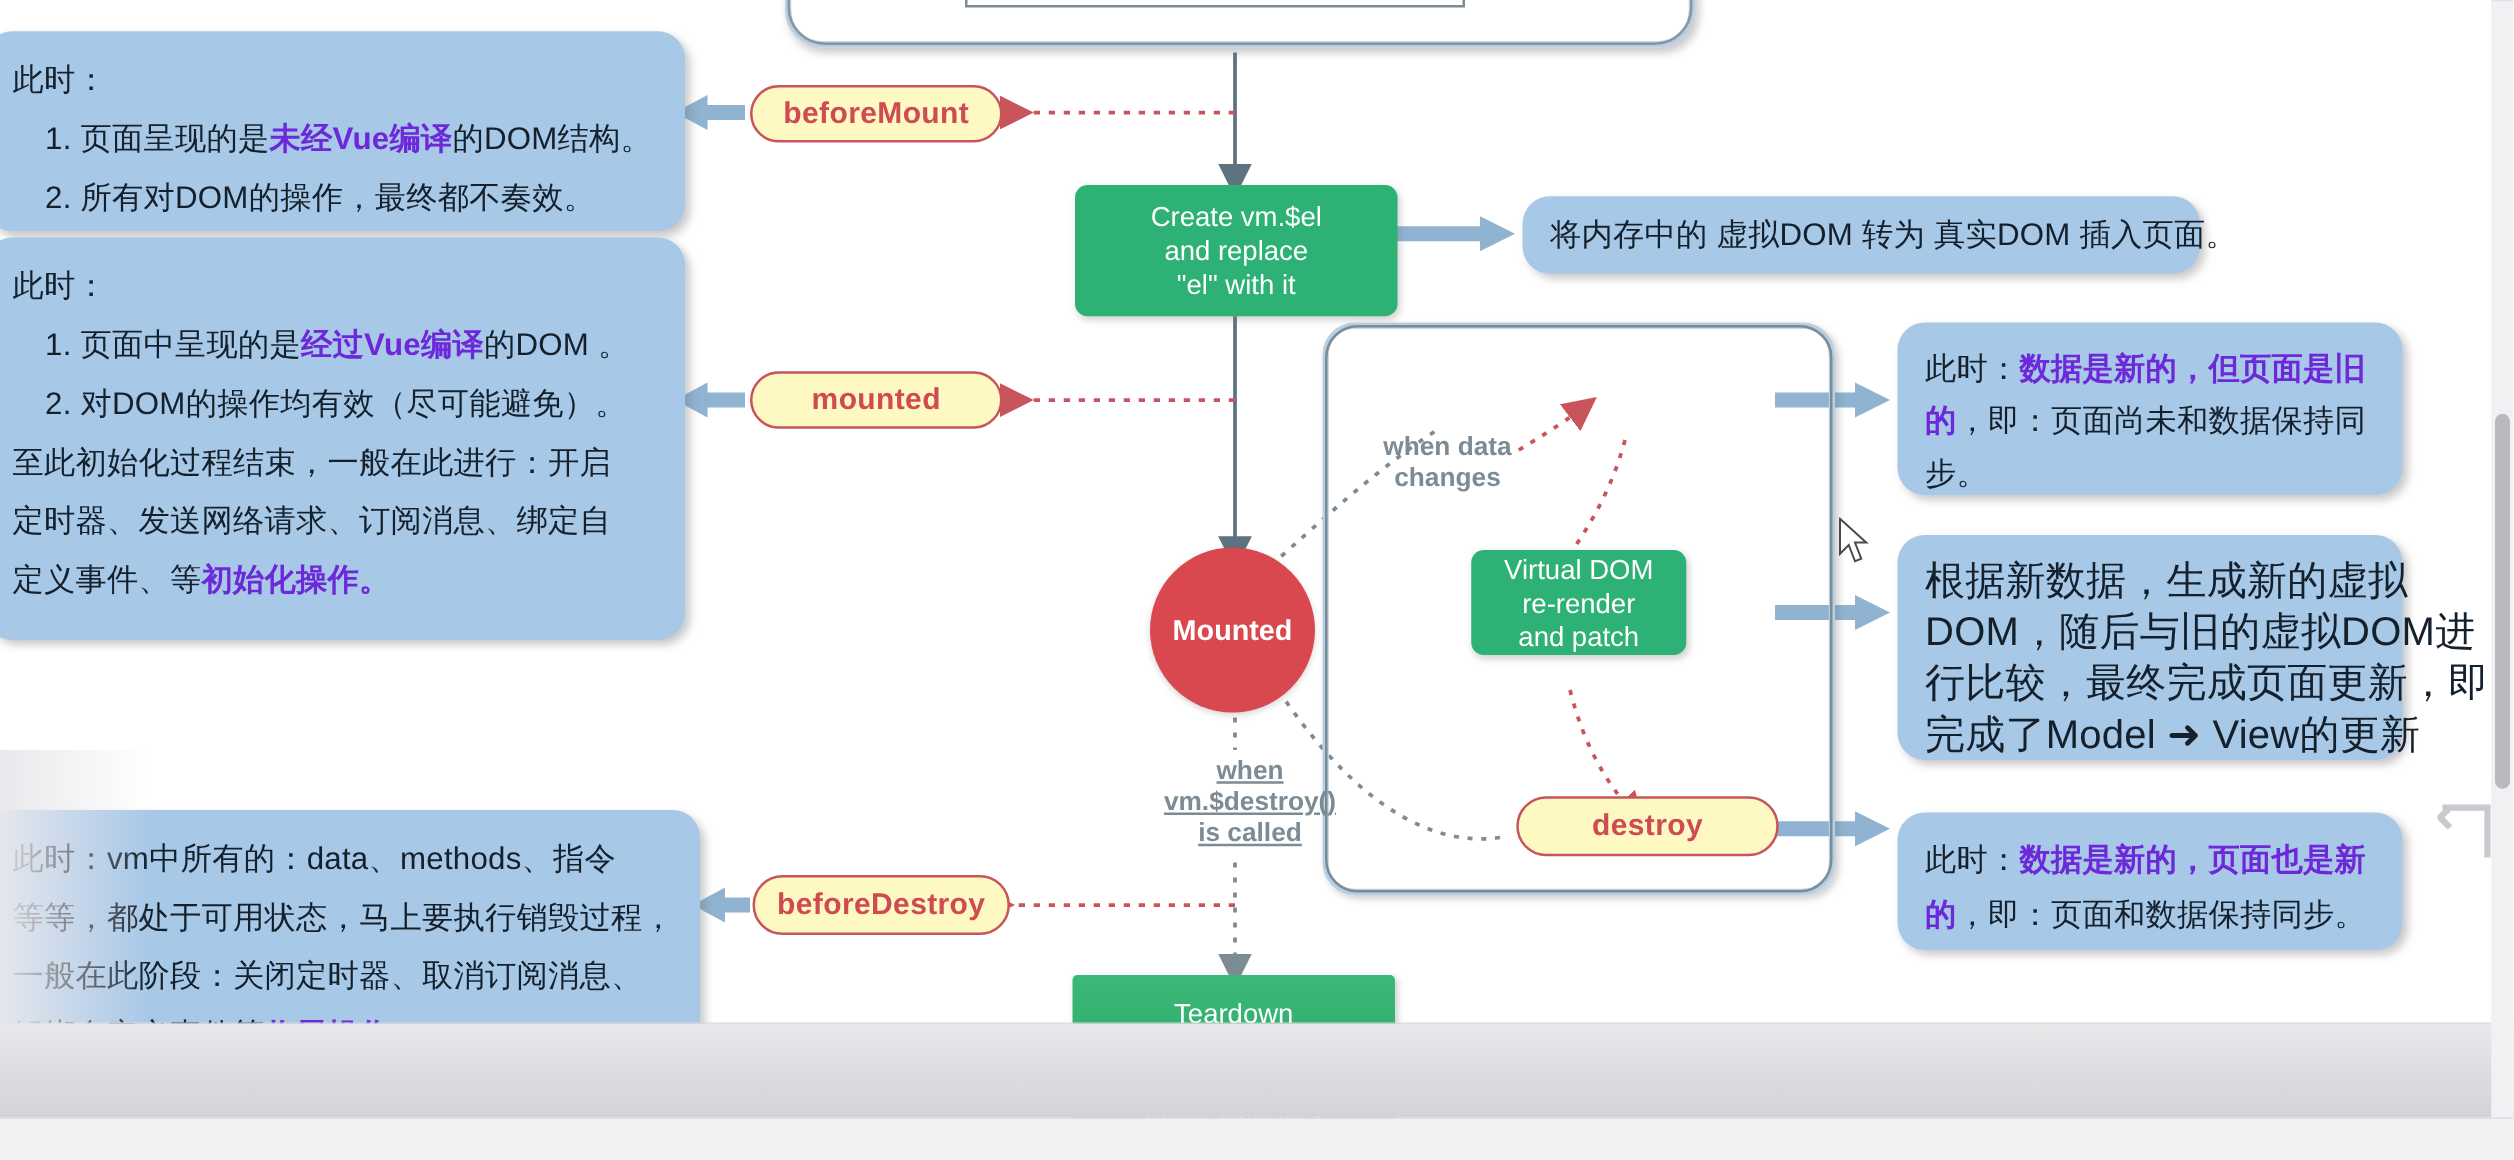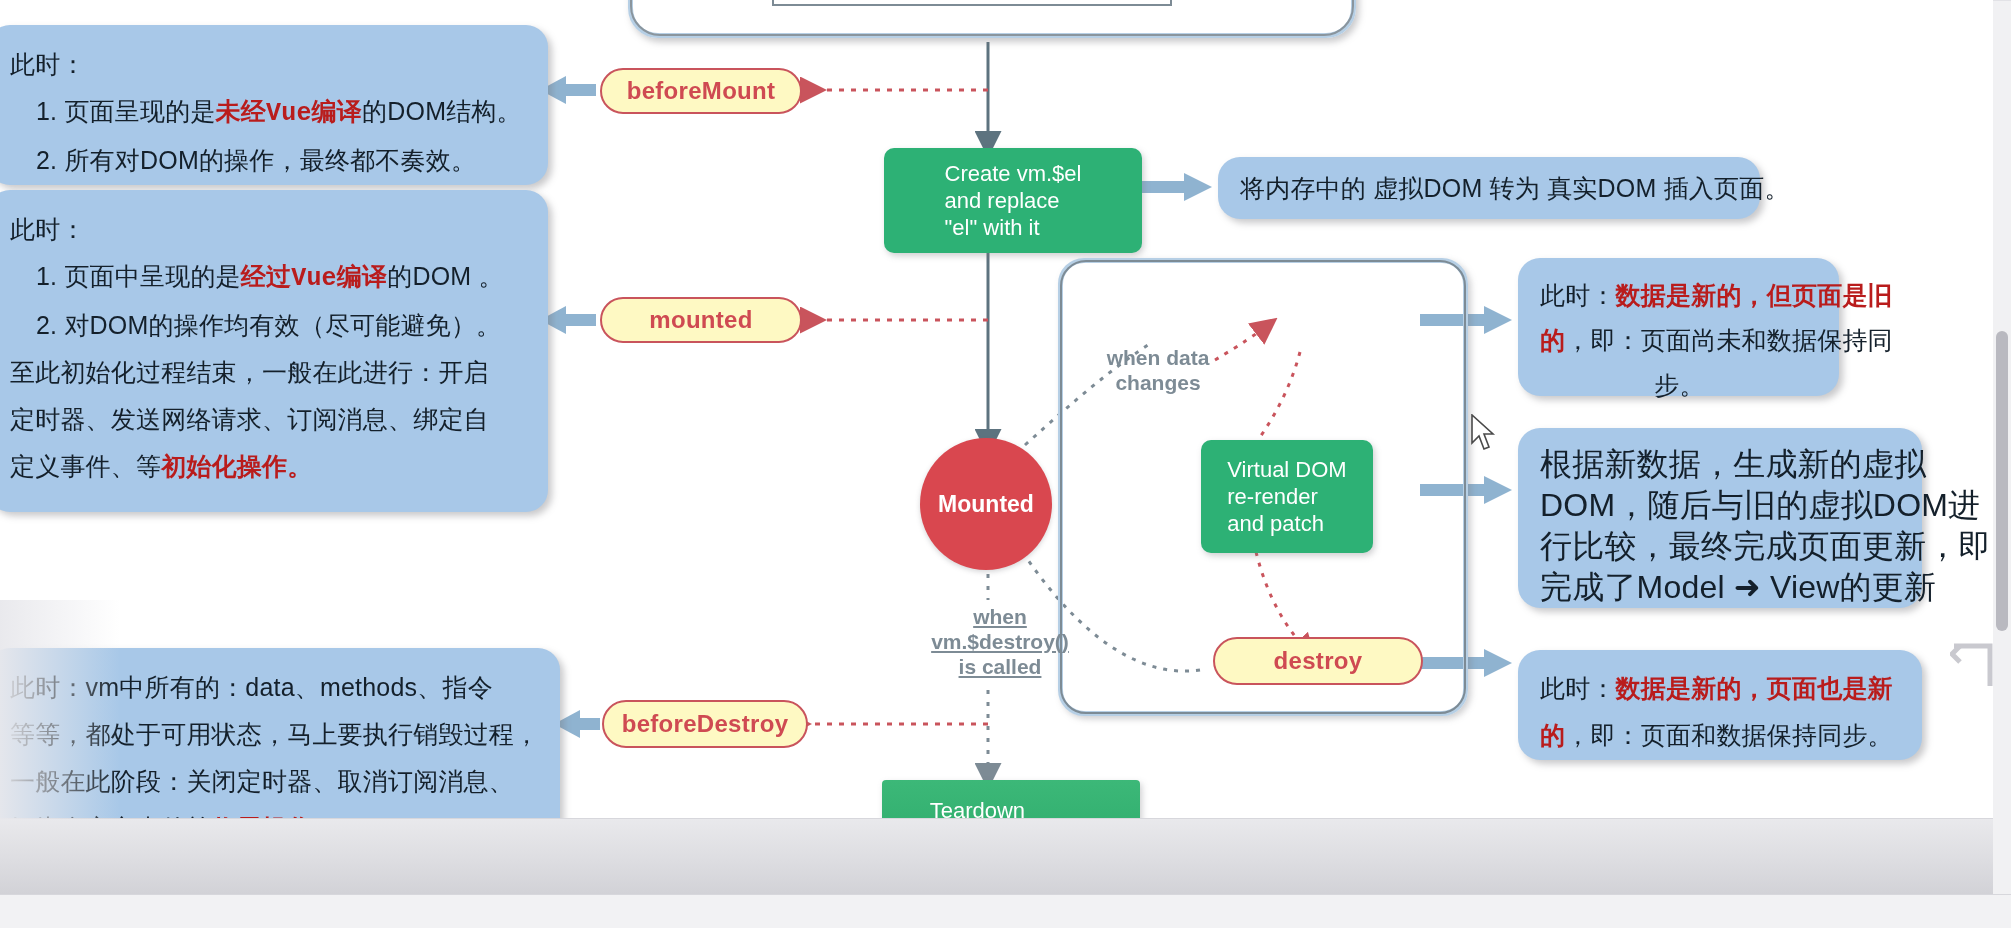--- a/index.html
+++ b/index.html
@@ -26,44 +26,42 @@
     background: #a8c8e8;
     border-radius: 22px;
     color: #14202b;
     font-size: 25px;
     line-height: 47px;
     padding: 16px 20px 16px 22px;
     box-shadow: 4px 4px 7px rgba(120,120,125,0.40);
     letter-spacing: 0.2px;
   }
   .callout .hl {
-    color: #b91c1c;
+    color: #6d28d9;
     font-weight: bold;
-    font-family: Liberation Mono, monospace;
   }
   .callout .num {
     display: inline-block;
     padding-left: 26px;
   }
   .callout-line { white-space: nowrap; }
 
   
   .greenbox {
     background: linear-gradient(180deg, #3cb878 0%, #21a060 100%);
     color: #ffffff;
     border-radius: 9px;
     font-size: 22px;
     line-height: 27px;
-    text-align: left;
+    text-align: center;
     display: flex;
     align-items: center;
     justify-content: center;
     box-shadow: 2px 3px 6px rgba(120,120,125,0.35);
     padding: 6px;
-    margin-left: 24px;
   }
   .greenbox.flat {
     background: #2db175;
     border-radius: 10px;
   }
   .greenbox.sq { border-radius: 4px; }
 
   
   .hookpill {
     border: 2.5px solid #c9545c;
@@ -258,21 +256,21 @@
   </div>
 
   <div class="abs greenbox flat" style="left:860px; top:148px; width:258px; height:105px;">
     <div>
       <div>Create vm.$el</div>
       <div>and replace</div>
       <div>"el" with it</div>
     </div>
   </div>
 
-  <div class="abs greenbox flat" style="left:1177px; top:440px; width:172px; height:113px;">
+  <div class="abs greenbox flat" style="left:1177px; top:440px; width:172px; height:84px;">
     <div>
       <div>Virtual DOM</div>
       <div>re-render</div>
       <div>and patch</div>
     </div>
   </div>
 
   <div class="abs greenbox sq" style="left:858px; top:780px; width:258px; height:142px;">
     <div>
       <div>Teardown</div>
@@ -320,21 +318,21 @@
     <div class="callout-line"><span>此时：vm中所有的：data、methods、指令</span></div>
     <div class="callout-line"><span>等等，都处于可用状态，马上要执行销毁过程，</span></div>
     <div class="callout-line"><span>一般在此阶段：关闭定时器、取消订阅消息、</span></div>
     <div class="callout-line"><span>解绑自定义事件等</span><span class="hl">收尾操作</span></div>
   </div>
 
   <div class="abs callout" style="left:1218px; top:157px; width:542px; height:62px; line-height:30px; padding-top:16px;">
     <div class="callout-line"><span>将内存中的 虚拟DOM 转为 真实DOM 插入页面。</span></div>
   </div>
 
-  <div class="abs callout" style="left:1518px; top:258px; width:321px; height:138px; line-height:42px;text-align:center;">
+  <div class="abs callout" style="left:1518px; top:258px; width:404px; height:138px; line-height:42px;">
     <div class="callout-line"><span>此时：</span><span class="hl">数据是新的，但页面是旧</span></div>
     <div class="callout-line"><span class="hl">的</span><span>，即：页面尚未和数据保持同</span></div>
     <div class="callout-line"><span>步。</span></div>
   </div>
 
   <div class="abs callout" style="left:1518px; top:428px; width:404px; height:180px; line-height:41px; font-size:32px;">
     <div class="callout-line"><span>根据新数据，生成新的虚拟</span></div>
     <div class="callout-line"><span>DOM，随后与旧的虚拟DOM进</span></div>
     <div class="callout-line"><span>行比较，最终完成页面更新，即：</span></div>
     <div class="callout-line"><span>完成了Model ➜ View的更新</span></div>

